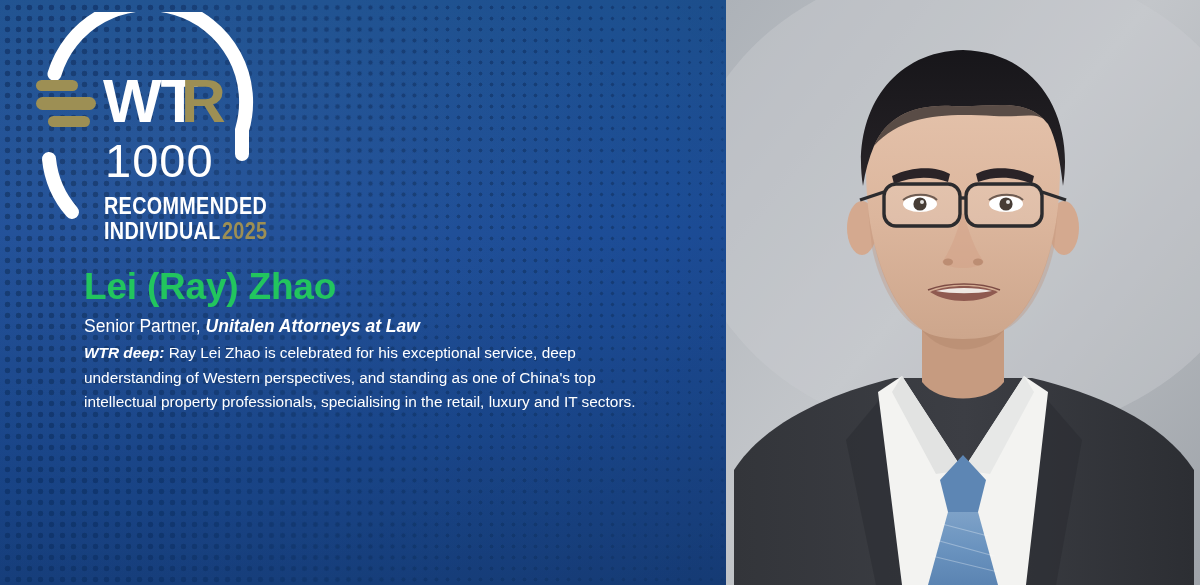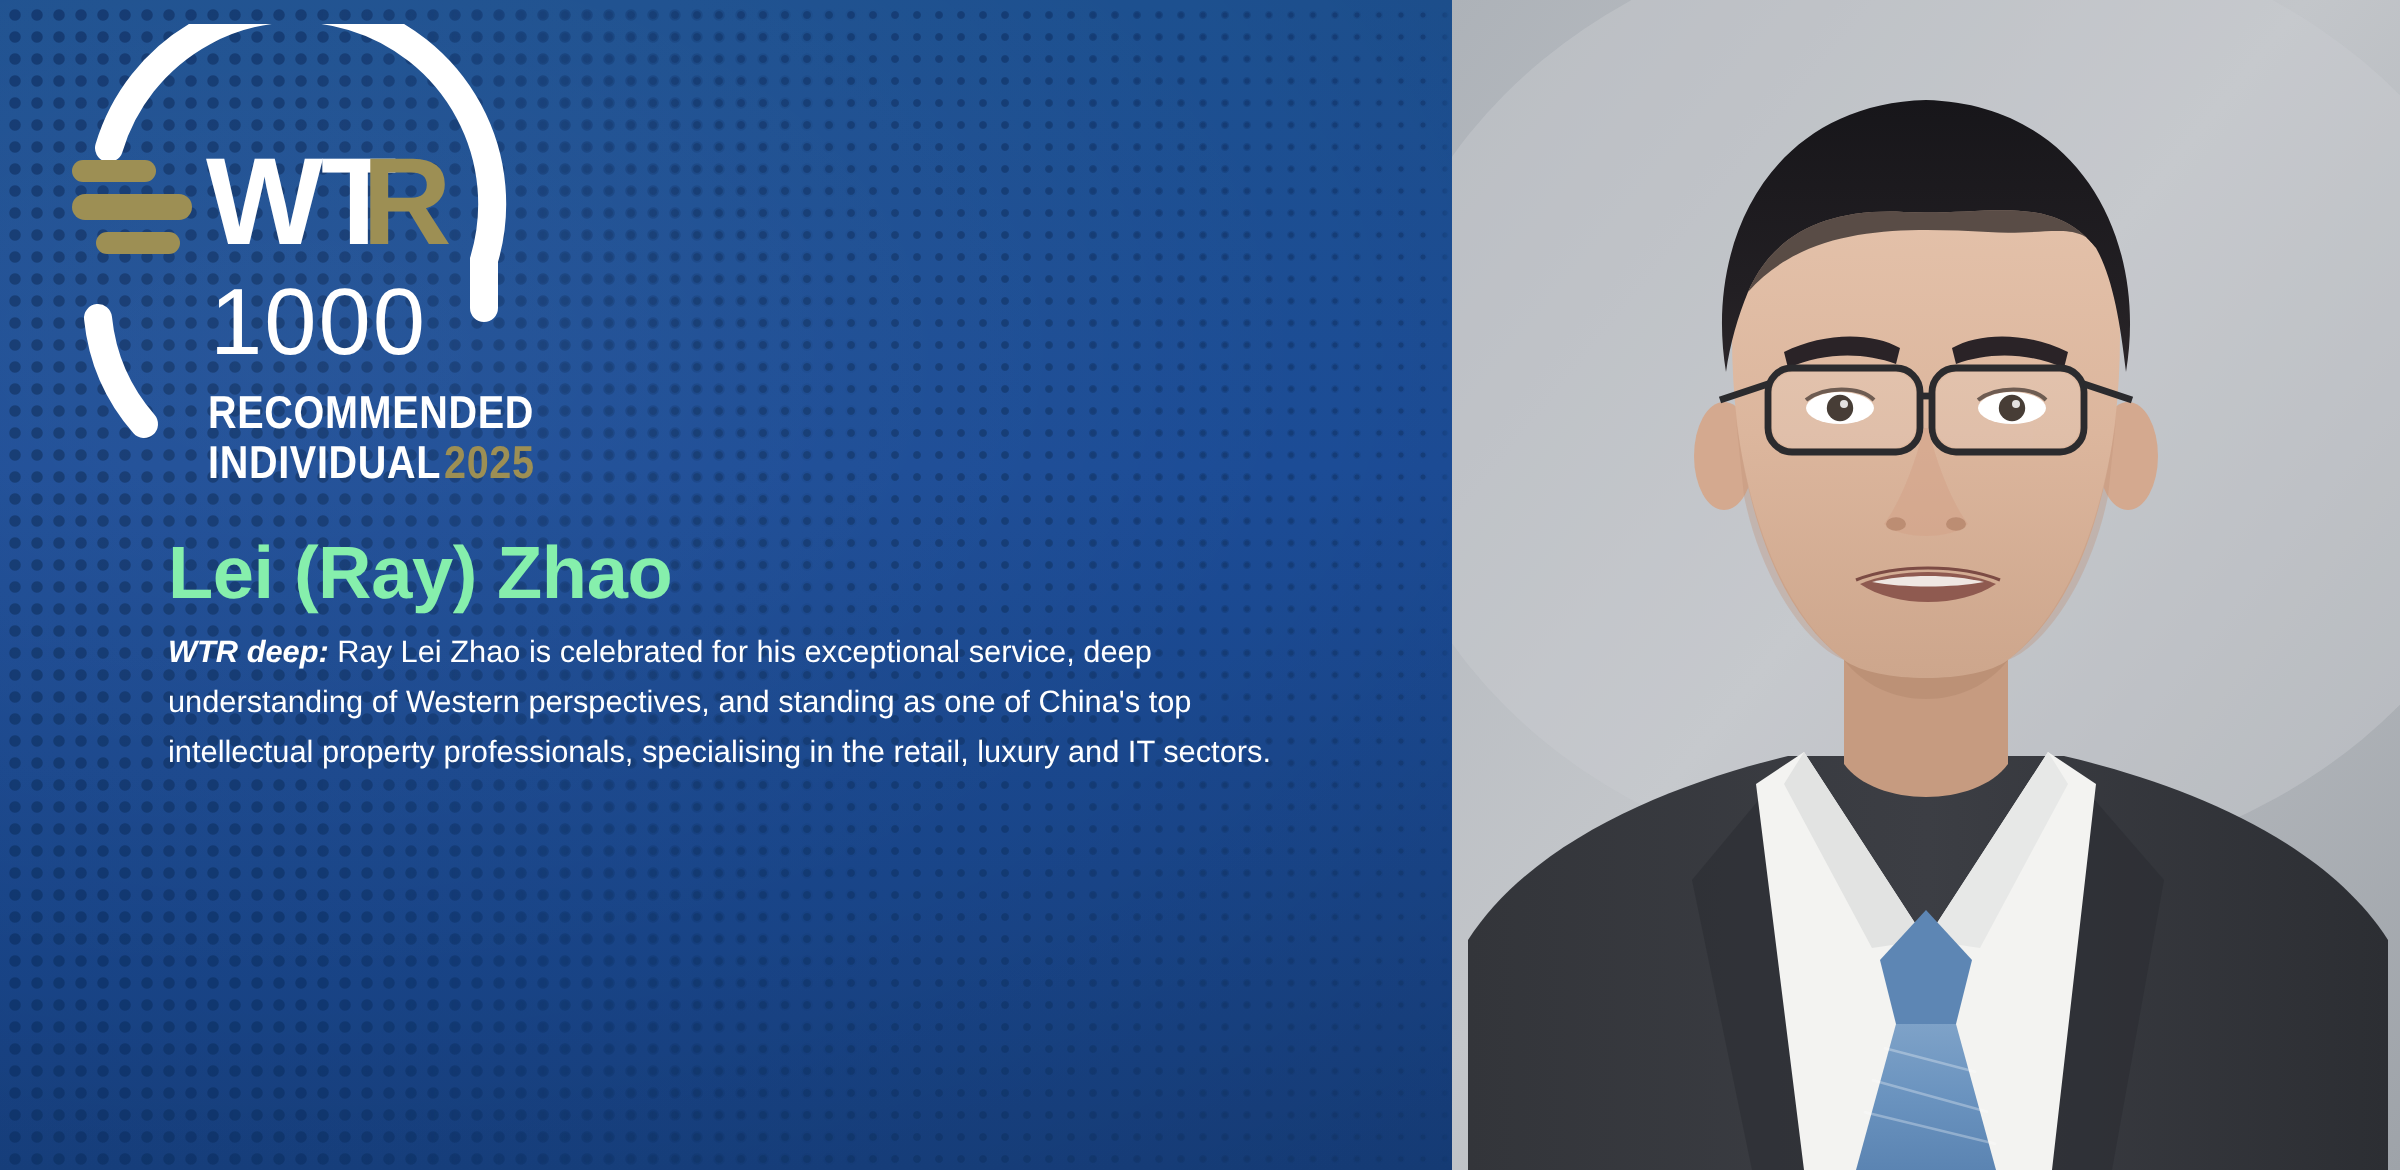--- a/index.html
+++ b/index.html
@@ -90,21 +90,21 @@
     left: 84px;
     top: 268px;
     width: 572px;
     color: #ffffff;
   }
   .person-name {
     font-size: 37px;
     font-weight: bold;
     line-height: 1.04;
     letter-spacing: -0.2px;
-    color: #86efac;
+    color: #22c55e;
     margin: 0 0 9px 0;
     white-space: nowrap;
   }
   .role-line {
     font-size: 17.5px;
     line-height: 1.28;
     color: #ffffff;
     margin: 0 0 3px 0;
     white-space: nowrap;
   }
@@ -171,20 +171,24 @@
       <text x="86" y="202" font-family="Liberation Sans Narrow, Liberation Sans, sans-serif" font-size="23" font-weight="bold" fill="#ffffff" letter-spacing="0.4" transform="translate(86,202) scale(0.86,1) translate(-86,-202)">RECOMMENDED</text>
 
       <text x="86" y="227" font-family="Liberation Sans Narrow, Liberation Sans, sans-serif" font-size="23" font-weight="bold" fill="#ffffff" letter-spacing="0.4" transform="translate(86,227) scale(0.86,1) translate(-86,-227)">INDIVIDUAL</text>
       <text x="204" y="227" font-family="Liberation Sans Narrow, Liberation Sans, sans-serif" font-size="23" font-weight="bold" fill="#9d8f54" letter-spacing="0.4" transform="translate(204,227) scale(0.86,1) translate(-204,-227)">2025</text>
     </svg>
   </div>
 
   <div class="text-block">
     <div class="person-name">Lei (Ray) Zhao</div>
 
+    <div class="role-line">
+      <span>Senior Partner,</span>
+      <span class="role-firm">Unitalen Attorneys at Law</span>
+    </div>
 
     <p class="quote">
       <span class="quote-label">WTR deep:</span>
       <span>Ray Lei Zhao is celebrated for his exceptional service, deep understanding of Western perspectives, and standing as one of China's top intellectual property professionals, specialising in the retail, luxury and IT sectors.</span>
     </p>
   </div>
 
   <div class="photo">
     <svg width="474" height="585" viewBox="0 0 474 585" xmlns="http://www.w3.org/2000/svg">
       <defs>

